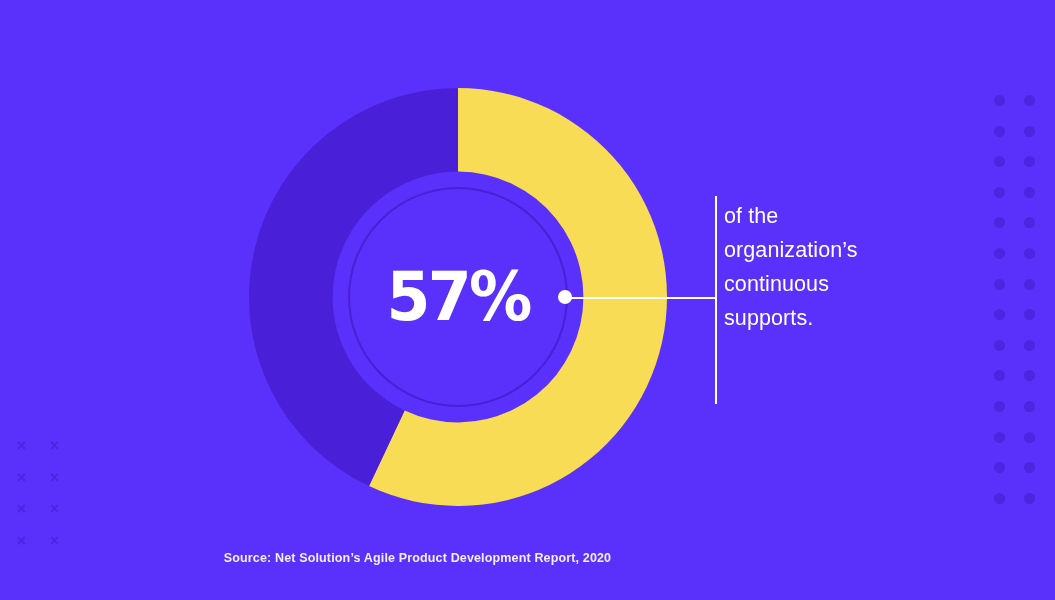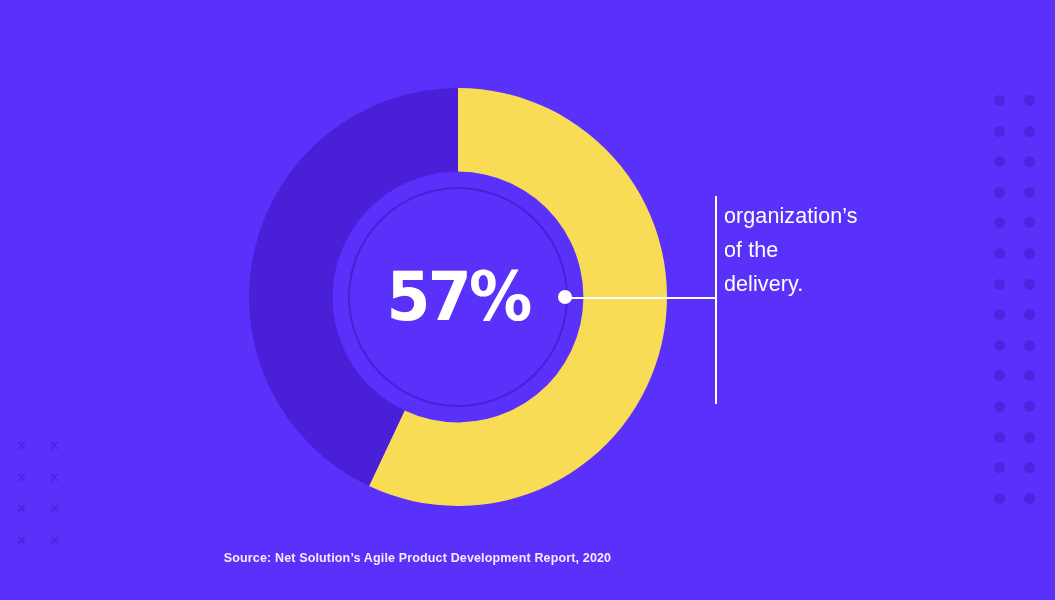--- a/index.html
+++ b/index.html
@@ -147,23 +147,24 @@
     </svg>
   </div>
 
   <div id="pct">57%</div>
 
   <div id="leader-dot"></div>
   <div id="leader-line"></div>
   <div id="caption-rule"></div>
 
   <div id="caption">
+    <span class="cl">of the</span>
     <span class="cl">organization’s</span>
-    <span class="cl">of the</span>
-    <span class="cl">delivery.</span>
+    <span class="cl">continuous</span>
+    <span class="cl">supports.</span>
   </div>
 
   <div id="source">Source: Net Solution’s Agile Product Development Report, 2020</div>
 
   <div id="dot-grid">
       <div class="dg-dot" style="left: 0px; top: 0px;"></div>
       <div class="dg-dot" style="left: 30px; top: 0px;"></div>
       <div class="dg-dot" style="left: 0px; top: 30.6px;"></div>
       <div class="dg-dot" style="left: 30px; top: 30.6px;"></div>
       <div class="dg-dot" style="left: 0px; top: 61.2px;"></div>

